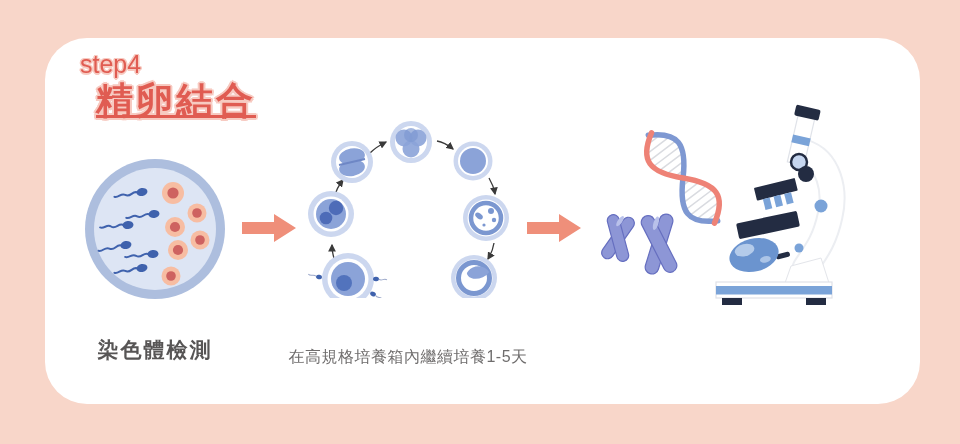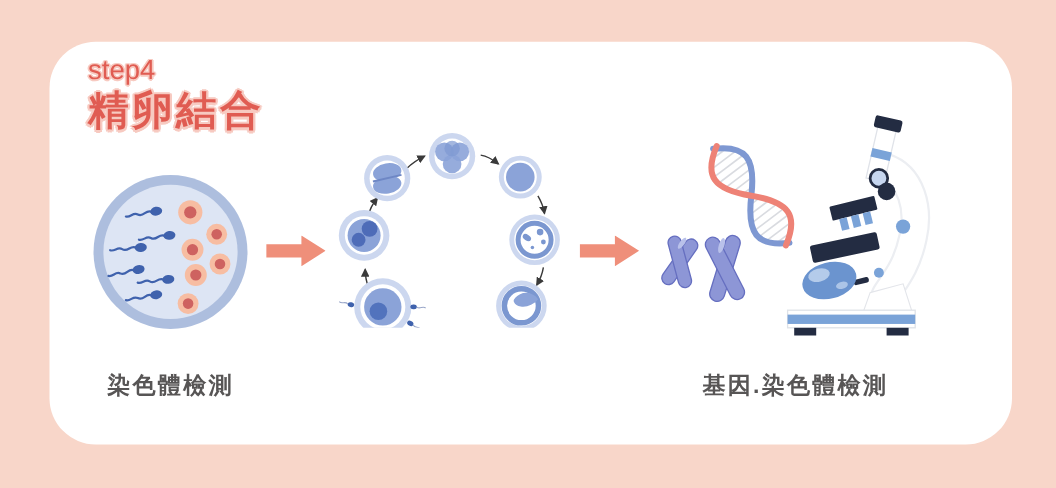--- a/index.html
+++ b/index.html
@@ -5,24 +5,24 @@
   * { margin:0; padding:0; box-sizing:border-box; }
   html,body { width:960px; height:444px; overflow:hidden;
     font-family:"Liberation Sans", sans-serif; }
   body { background:#f8d6c9; position:relative; }
   .card { position:absolute; left:45px; top:38px; width:875px; height:366px;
     background:#ffffff; border-radius:42px; }
   .step-tag { position:absolute; left:80px; top:50px; font-size:25px; font-weight:400;
     color:#e05c52;
     text-shadow:1.5px 0 0 #f7cac1,-1.5px 0 0 #f7cac1,0 1.5px 0 #f7cac1,0 -1.5px 0 #f7cac1,
       1px 1px 0 #f7cac1,-1px -1px 0 #f7cac1,1px -1px 0 #f7cac1,-1px 1px 0 #f7cac1; }
-  .main-title { position:absolute; left:80px; top:76px; font-size:37px; font-weight:800;
+  .main-title { position:absolute; left:96px; top:76px; font-size:37px; font-weight:800;
     letter-spacing:3px; color:#e05c52;
     text-shadow:2px 0 0 #f7cac1,-2px 0 0 #f7cac1,0 2px 0 #f7cac1,0 -2px 0 #f7cac1,
-      1.5px 1.5px 0 #f7cac1,-1.5px -1.5px 0 #f7cac1,1.5px -1.5px 0 #f7cac1,-1.5px 1.5px 0 #f7cac1; }
+      1.5px 1.5px 0 #f7cac1,-1.5px -1.5px 0 #f7cac1,1.5px -1.5px 0 #f7cac1,-1.5px 1.5px 0 #f7cac1;text-decoration:underline; }
   .illus { position:absolute; }
   .step-block { position:absolute; text-align:center; }
   .step-label { font-size:21px; font-weight:700; color:#575555; letter-spacing:2px; }
   .step-desc { font-size:16px; color:#6f6d6d; margin-top:11px; letter-spacing:0.5px;
     white-space:nowrap; }
   #block1 { left:55px;  top:336px; width:200px; }
   #block2 { left:258px; top:336px; width:300px; }
   #block3 { left:550px; top:336px; width:346px; }
 </style>
 </head>
@@ -241,16 +241,16 @@
     <rect x="131" y="188" width="116" height="8.5" fill="#7aa3d8"></rect>
     <rect x="137" y="200" width="20" height="7" fill="#232c42"></rect>
     <rect x="221" y="200" width="20" height="7" fill="#232c42"></rect>
   </g>
 </svg>
 
 <div class="step-block" id="block1">
   <div class="step-label">染色體檢測</div>
 </div>
 <div class="step-block" id="block2">
+  <div class="step-desc">在高規格培養箱內繼續培養1-5天</div>
 </div>
 <div class="step-block" id="block3">
-  <div class="step-label">基因.染色體檢測</div>
 </div>
 
 </body></html>

